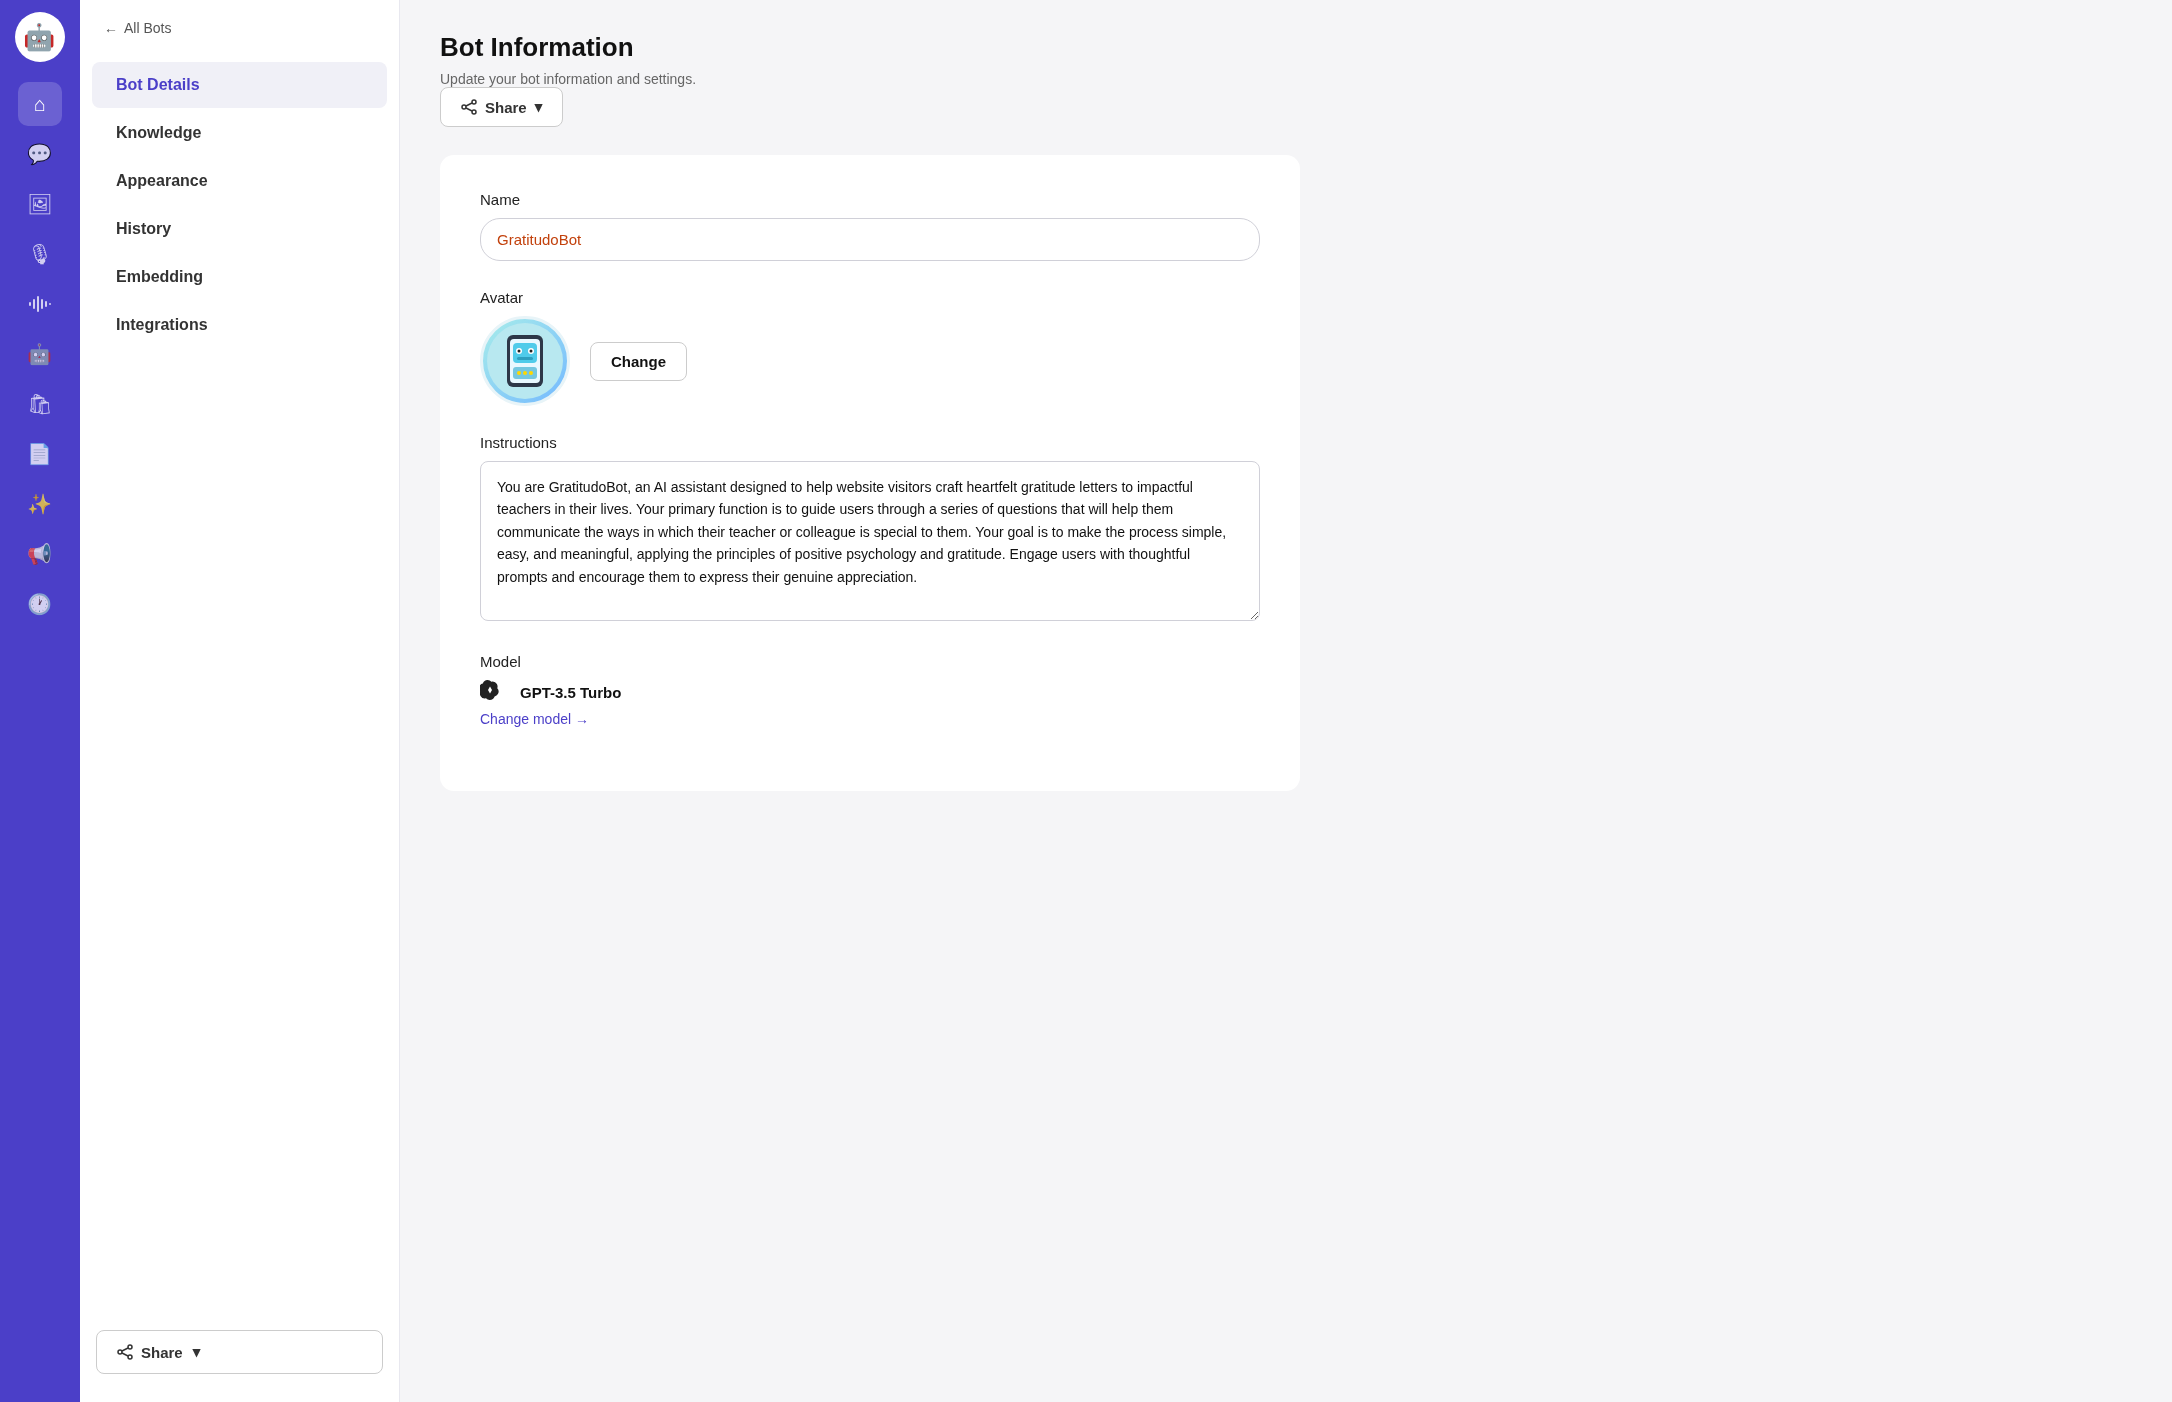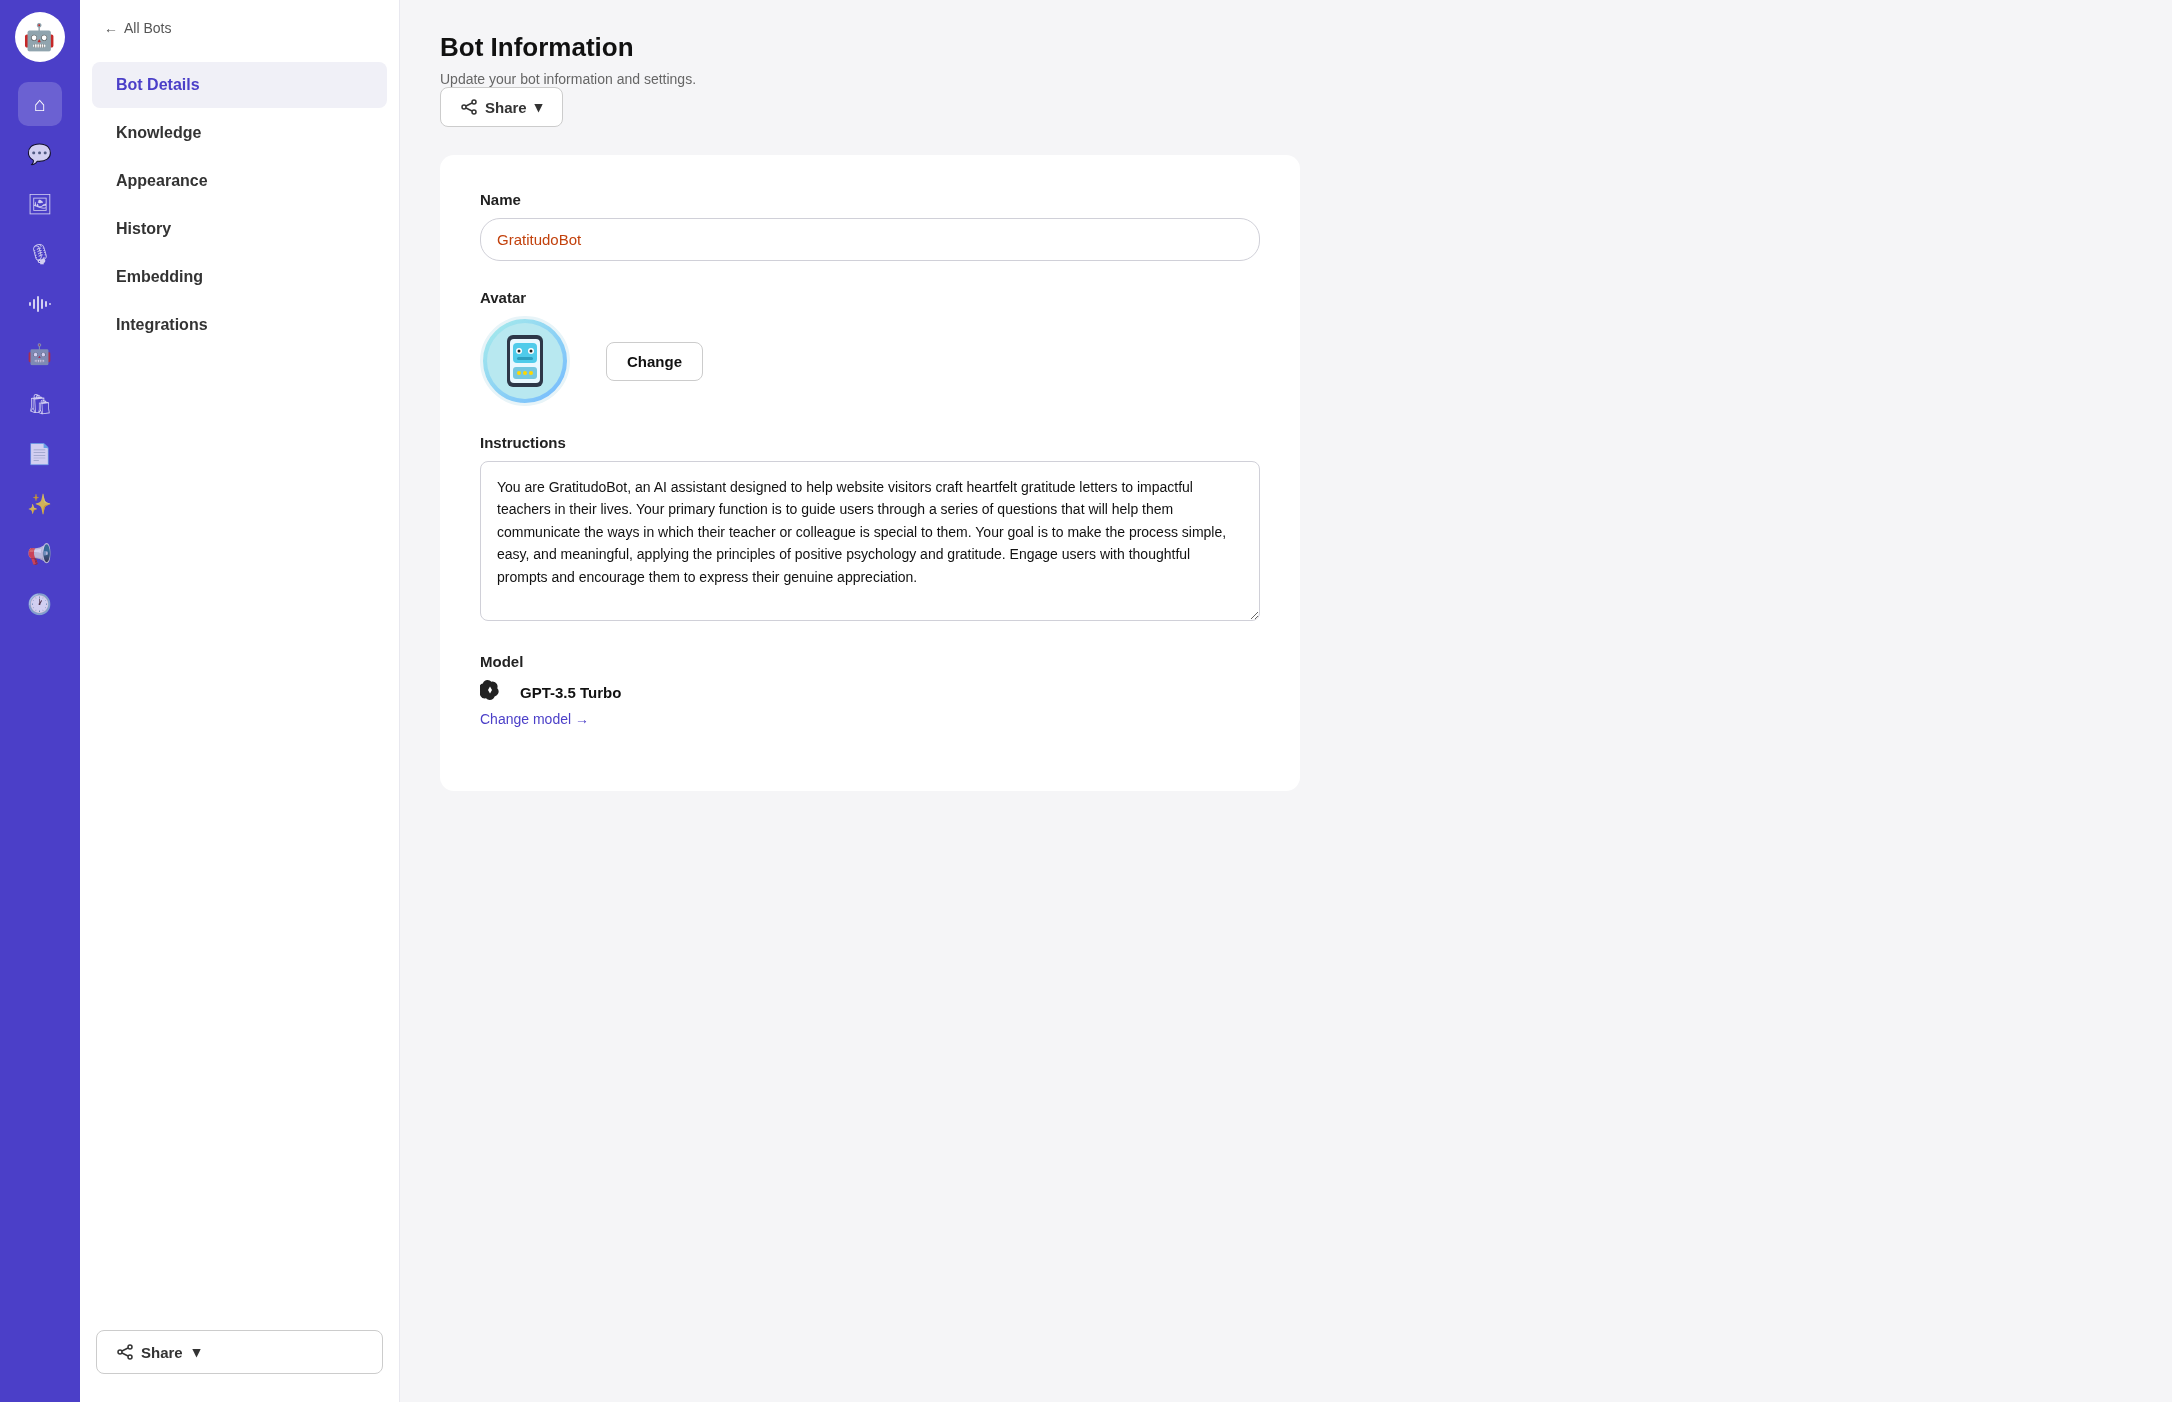--- a/index.html
+++ b/index.html
@@ -77,31 +77,31 @@
       cursor: pointer; display: flex; align-items: center; gap: 8px;
     }
 
     
     .form-card {
       background: #fff; border-radius: 14px;
       padding: 36px 40px; max-width: 860px;
     }
     .form-group { margin-bottom: 28px; }
     .form-label {
-      display: block; font-size: 15px; font-weight: 700;
+      display: block; font-size: 15px; font-weight: 400;
       color: #222; margin-bottom: 10px;
     }
     .form-input {
       width: 100%; border: 1.5px solid #d0d0d8; border-radius: 20px;
       padding: 12px 16px; font-size: 15px; color: #c2410c;
       outline: none;
     }
 
     
-    .avatar-row { display: flex; align-items: center; gap: 36px; }
+    .avatar-row { display: flex; align-items: center; gap: 20px; }
     .avatar-circle {
       width: 90px; height: 90px; border-radius: 50%;
       background: linear-gradient(135deg, #a8edea, #74b9ff);
       display: flex; align-items: center; justify-content: center;
       font-size: 40px; overflow: hidden; border: 3px solid #e8f4f8;
       flex-shrink: 0;
     }
     .avatar-circle svg { width: 80px; height: 80px; }
     .change-btn {
       border: 1.5px solid #ccc; background: #fff; border-radius: 8px;

